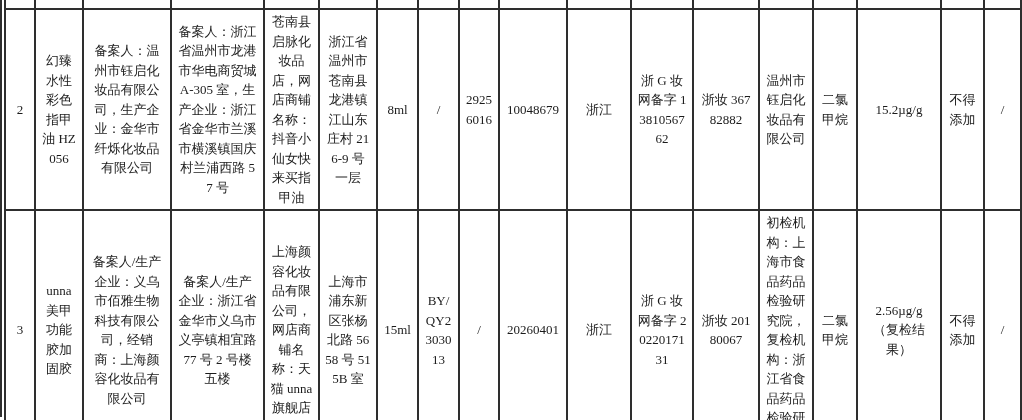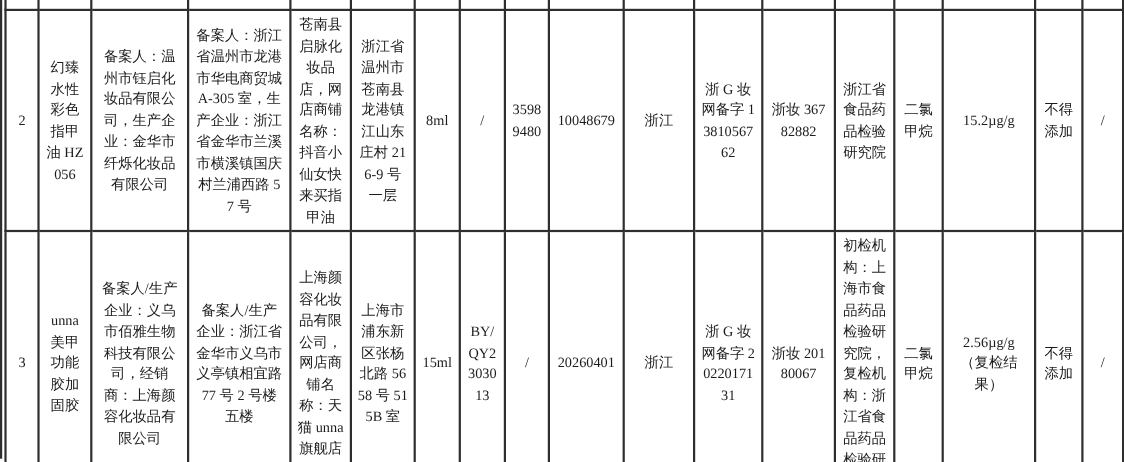--- a/index.html
+++ b/index.html
@@ -106,26 +106,26 @@
 
     <tr class="row-2">
       <td>2</td>
       <td class="c-product">幻臻水性彩色指甲油 HZ056</td>
       <td>备案人：温州市钰启化妆品有限公司，生产企业：金华市纤烁化妆品有限公司</td>
       <td>备案人：浙江省温州市龙港市华电商贸城 A-305 室，生产企业：浙江省金华市兰溪市横溪镇国庆村兰浦西路 57 号</td>
       <td>苍南县启脉化妆品店，网店商铺名称：抖音小仙女快来买指甲油</td>
       <td>浙江省温州市苍南县龙港镇江山东庄村 216-9 号一层</td>
       <td class="c-num">8ml</td>
       <td class="c-num">/</td>
-      <td class="c-num">35989480</td>
+      <td class="c-num">29256016</td>
       <td class="c-num">10048679</td>
       <td>浙江</td>
       <td class="c-num">浙 G 妆网备字 1381056762</td>
       <td class="c-num">浙妆 36782882</td>
-      <td>浙江省食品药品检验研究院</td>
+      <td>温州市钰启化妆品有限公司</td>
       <td>二氯甲烷</td>
       <td>15.2µg/g</td>
       <td>不得添加</td>
       <td>/</td>
     </tr>
 
     <tr class="row-3">
       <td>3</td>
       <td class="c-product">unna 美甲功能胶加固胶</td>
       <td>备案人/生产企业：义乌市佰雅生物科技有限公司，经销商：上海颜容化妆品有限公司</td>

